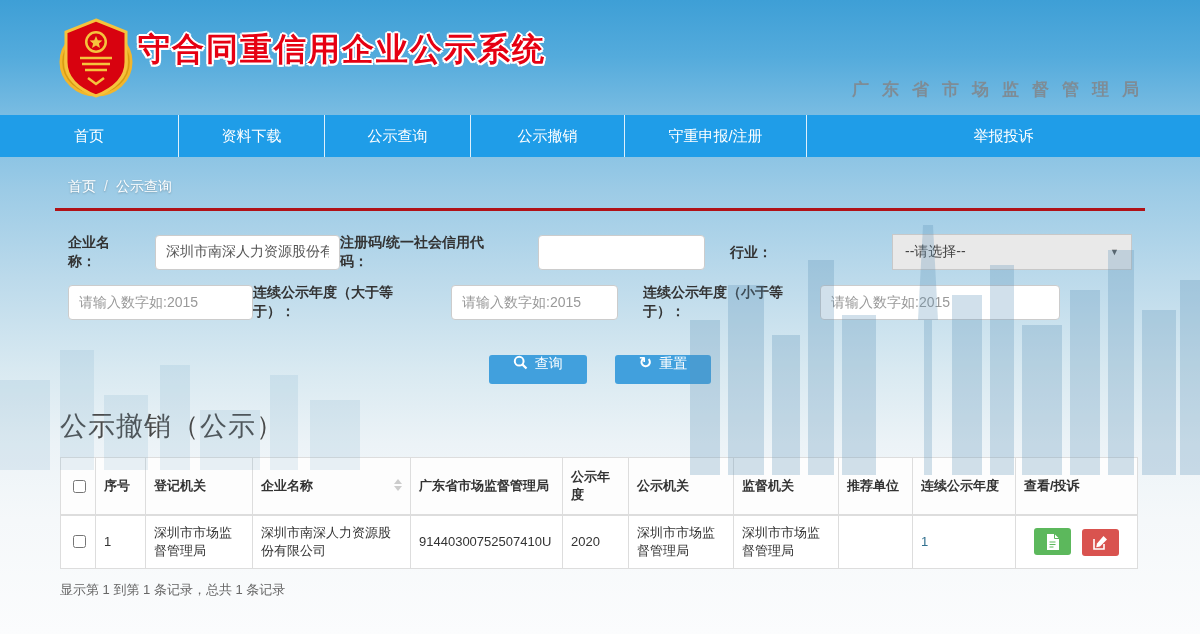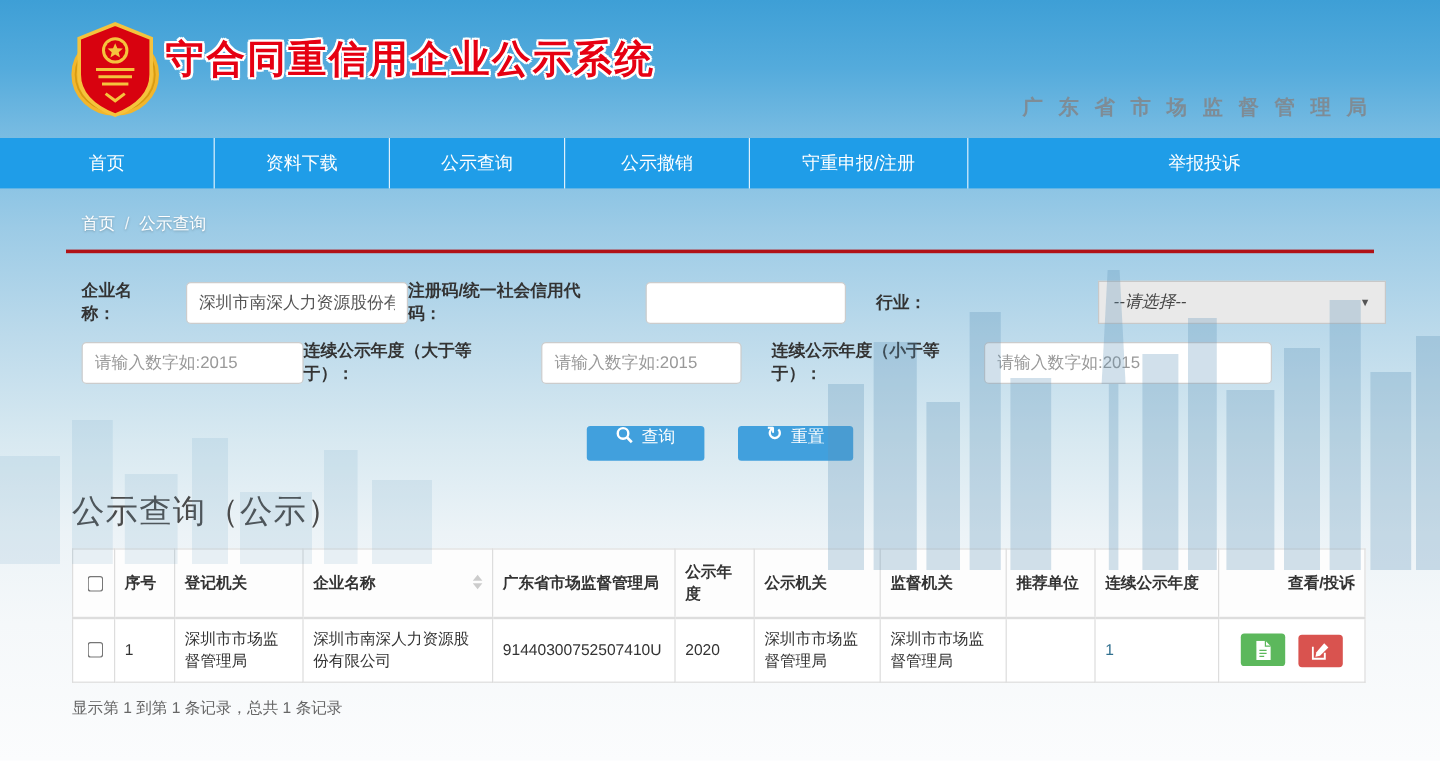--- a/index.html
+++ b/index.html
@@ -39,23 +39,23 @@
   .flabel{font-size:14px;font-weight:bold;color:#333;line-height:19px;}
   .l1{flex:0 0 87px;}.l1 span{display:inline-block;width:52px;}
   .l2{flex:0 0 170px;}.l2 span{display:inline-block;width:152px;}
   .l3{flex:0 0 162px;margin-left:25px;text-decoration:underline;}.l3 span{display:inline-block;width:152px;}
   .tin{box-sizing:border-box;height:35px;border:1px solid #ccc;border-radius:4px;
     padding:0 10px;font-size:14px;color:#555;background:#fff;outline:none;
     font-family:"Liberation Sans","DejaVu Sans",sans-serif;}
   .tin::placeholder{color:#999;}
   .in1{width:185px;}
   .in2{width:167px;margin-left:28px;}
-  .selbox{box-sizing:border-box;width:240px;height:36px;margin-left:23px;background:#e9e9e9;
+  .selbox{box-sizing:border-box;width:240px;height:36px;margin-left:0;background:#e9e9e9;
     border:1px solid #c8c8c8;border-radius:0;display:flex;align-items:center;
-    padding:0 12px;font-size:14px;color:#444;cursor:pointer;font-style:italic;}
+    padding:0 12px;font-size:14px;color:#444;cursor:pointer;}
   .selbox .arrow{margin-left:auto;font-size:9px;color:#555;}
 
   
   .btns{margin-top:34px;display:flex;justify-content:center;gap:28px;}
   .bluebtn{display:inline-flex;align-items:flex-start;gap:7px;height:29px;padding:0 24px;
     background:#41a0dd;border:none;border-radius:3px;color:#fff;font-size:14px;cursor:pointer;
     font-family:"Liberation Sans","DejaVu Sans",sans-serif;}
   .bluebtn .ricon{font-size:16px;font-weight:bold;line-height:1;}
 
   
@@ -171,21 +171,21 @@
         <line x1="9.6" y1="9.6" x2="13.5" y2="13.5" stroke="#fff" stroke-width="2.2"></line>
       </svg>
       <span>查询</span>
     </button>
     <button class="bluebtn">
       <span class="ricon">↻</span>
       <span>重置</span>
     </button>
   </div>
 
-  <div class="result-title">公示查询（公示）</div>
+  <div class="result-title">公示撤销（公示）</div>
 
   <table class="results">
     <colgroup>
       <col style="width:35px">
         <col style="width:50px">
         <col style="width:107px">
         <col style="width:158px">
       <col style="width:152px">
         <col style="width:66px">
         <col style="width:105px">
@@ -204,21 +204,21 @@
               <i class="up"></i>
               <i class="down"></i>
             </span>
         </th>
         <th>广东省市场监督管理局</th>
         <th>公示年度</th>
         <th>公示机关</th>
         <th>监督机关</th>
         <th>推荐单位</th>
         <th>连续公示年度</th>
-        <th style="text-align:right">查看/投诉</th>
+        <th style="text-align:left">查看/投诉</th>
       </tr>
     </thead>
     <tbody>
       <tr>
         <td class="cb-cell"><input type="checkbox" style=""></td>
         <td>1</td>
         <td>深圳市市场监督管理局</td>
         <td>深圳市南深人力资源股份有限公司</td>
         <td>91440300752507410U</td>
         <td>2020</td>

